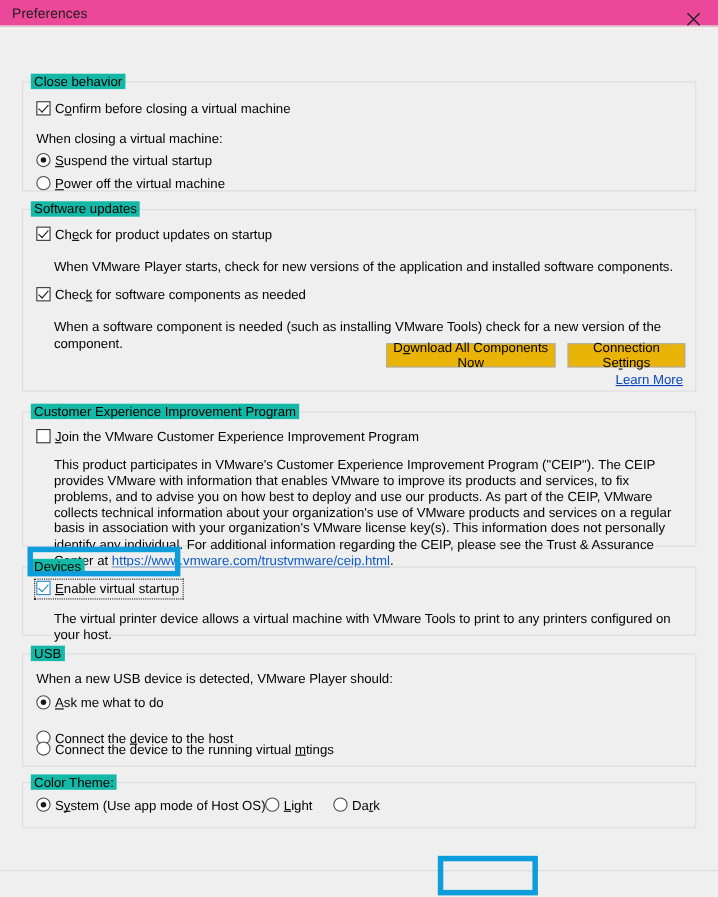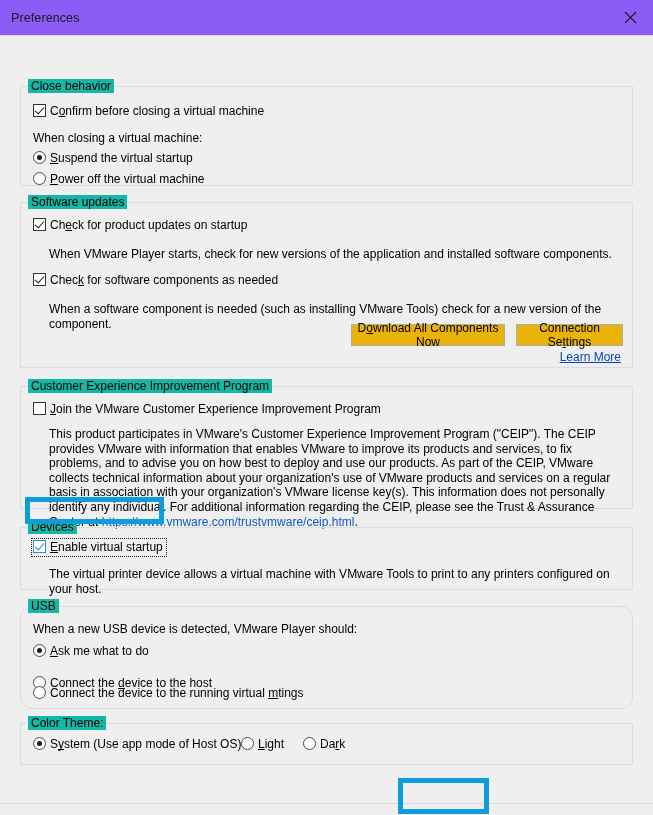--- a/index.html
+++ b/index.html
@@ -12,22 +12,22 @@
     background: #efefef;
     font-family: "Liberation Sans", sans-serif;
     font-size: 12px;
     color: #000000;
     overflow: hidden;
     position: relative;
   }
 
   
   .titlebar {
-    height: 36px;
-    background: #8b5cf6;
+    height: 24px;
+    background: #ec4899;
     border-bottom: 1px solid #d9d9d9;
     display: flex;
     align-items: center;
     position: relative;
     box-sizing: border-box;
   }
   .titlebar-text {
     padding-left: 11px;
     font-size: 12.5px;
     color: #1a1a1a;
@@ -293,21 +293,21 @@
         <span class="checkbox checked blue"></span>
         <span class="ctl-label"><span class="acc">E</span><span>nable virtual startup</span></span>
       </div>
       <div class="focus-rect" style="left:10px; top:10px; width:136px; height:19px;"></div>
 
       <div class="static-text" style="left:28px; top:39px;">The virtual printer device allows a virtual machine with VMware Tools to print to any printers configured on your host.</div>
 
     </div>
   </div>
 
-  <div class="group" style="left:20px; top:570px; width:613px; height:103px;border-radius:12px;">
+  <div class="group" style="left:20px; top:570px; width:613px; height:103px;">
     <div class="group-title">USB</div>
     <div class="group-inner">
 
       <div class="static-text" style="left:12px; top:15px;">When a new USB device is detected, VMware Player should:</div>
 
       <div class="ctl" style="left:12px; top:37px;">
         <span class="radio selected"></span>
         <span class="ctl-label"><span class="acc">A</span><span>sk me what to do</span></span>
       </div>
 

